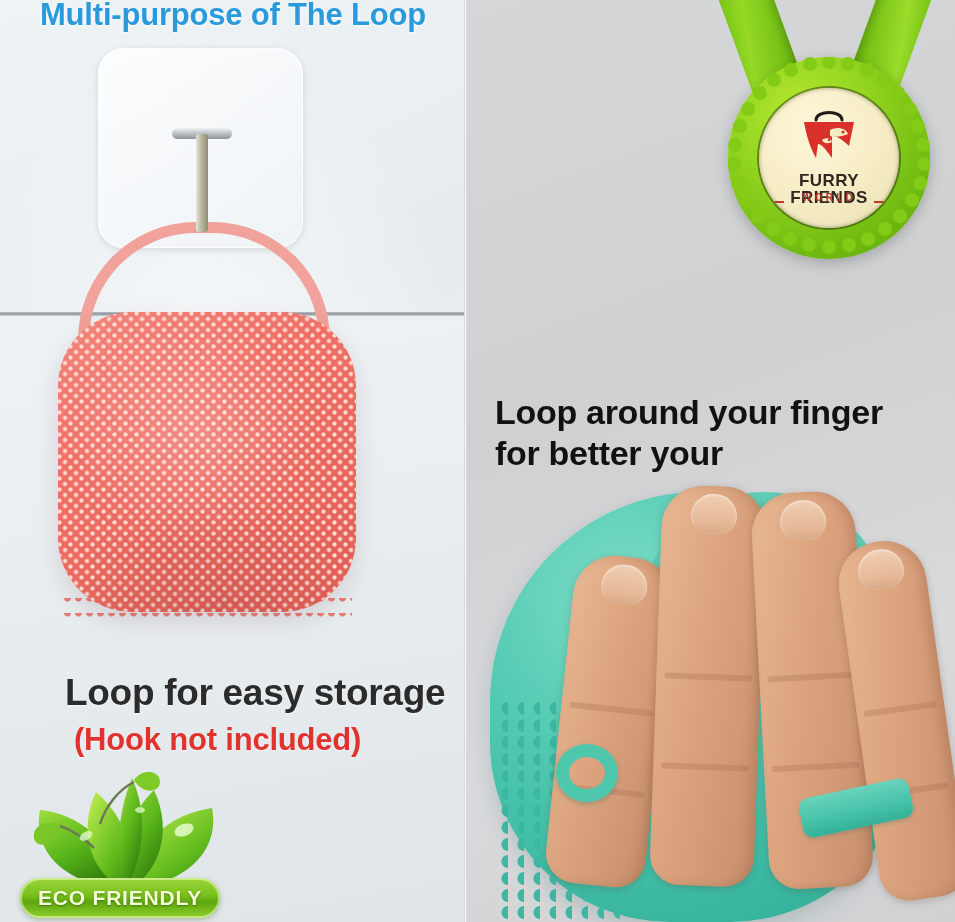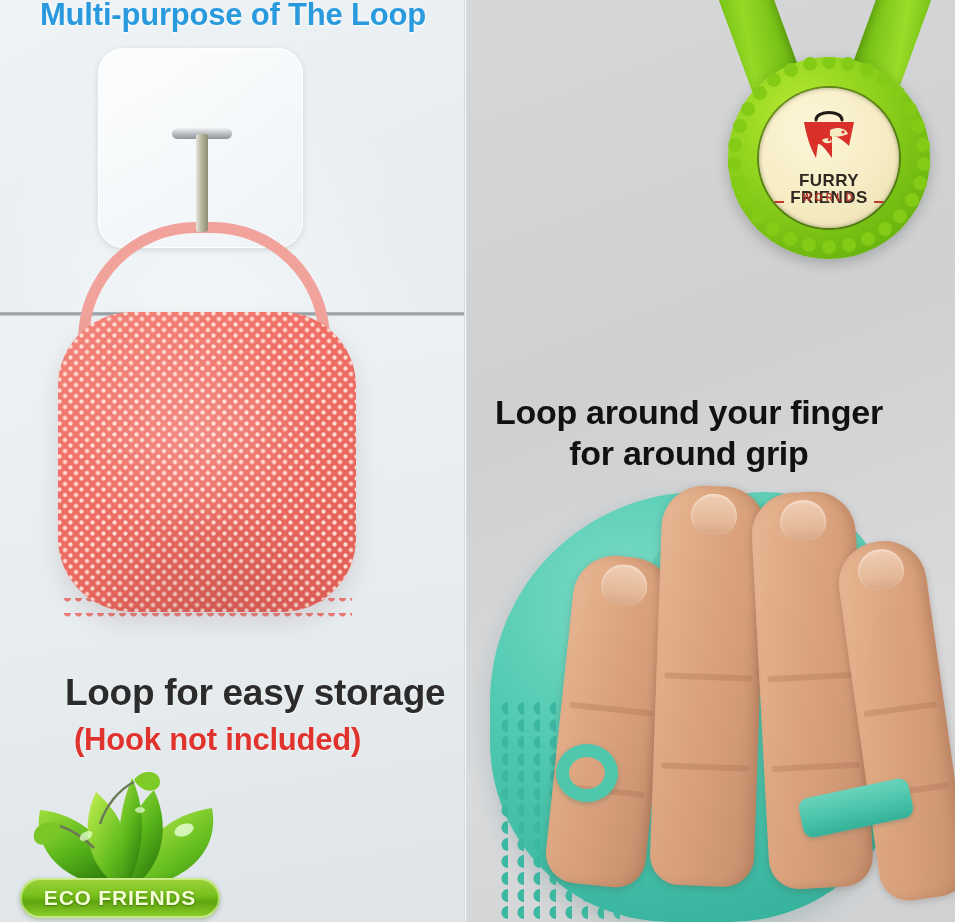--- a/index.html
+++ b/index.html
@@ -293,21 +293,20 @@
   
   .cap-grip {
     position: absolute;
     left: 495px; top: 392px;
     font-size: 34px;
     font-weight: bold;
     color: #111111;
     line-height: 1.22;
     letter-spacing: -0.3px;
     z-index: 7;
-    text-align: center;
   }
 
   
   .teal-brush {
     position: absolute;
     left: 490px; top: 492px;
     width: 420px; height: 430px;
     border-radius: 210px 210px 180px 180px;
     background: radial-gradient(circle at 32% 25%, #7ddcc7 0%, #4fc9b0 40%, #3cb8a2 72%, #2fa892 100%);
     box-shadow: 0 8px 22px rgba(60,110,100,.22);
@@ -427,21 +426,21 @@
       <path d="M120 8 C 128 -4, 146 -2, 146 10 C 146 20, 130 24, 120 8 Z" fill="#7ecb27"></path>
       <path d="M120 10 C 104 18, 92 34, 86 52" stroke="#6b7a55" stroke-width="2.5" fill="none"></path>
       <path d="M46 52 C 32 48, 18 54, 20 66 C 22 78, 44 74, 46 52 Z" fill="#79c626"></path>
       <path d="M46 54 C 58 58, 70 66, 80 76" stroke="#6b7a55" stroke-width="2.5" fill="none"></path>
       <ellipse cx="72" cy="64" rx="7" ry="4" fill="#e6ffd0" opacity="0.75" transform="rotate(-30 72 64)"></ellipse>
       <ellipse cx="170" cy="58" rx="10" ry="6" fill="#eaffd8" opacity="0.8" transform="rotate(-20 170 58)"></ellipse>
       <ellipse cx="126" cy="38" rx="5" ry="3" fill="#eaffd8" opacity="0.7"></ellipse>
     </svg>
   </div>
   <div class="eco-pill">
-    <span class="eco-pill-text">ECO FRIENDS</span>
+    <span class="eco-pill-text">ECO FRIENDLY</span>
   </div>
 
   <div class="panel-right"></div>
   <div class="panel-divider"></div>
 
   <div class="teal-brush"></div>
   <div class="teal-strap-arc"></div>
   <div class="teal-fringe"></div>
 
   <div class="finger f1">
@@ -463,21 +462,21 @@
     <div class="nail"></div>
     <div class="knuckle" style="top:166px"></div>
     <div class="knuckle" style="top:248px"></div>
   </div>
 
   <div class="teal-loop-ring"></div>
   <div class="teal-strap-band"></div>
 
   <div class="cap-grip">
     <div>Loop around your finger</div>
-    <div>for around grip</div>
+    <div>for better your</div>
   </div>
 
   <div class="title">Multi-purpose of The Loop</div>
 
   <div class="logo-wrap">
     <div class="ribbon ribbon-left"></div>
     <div class="ribbon ribbon-right"></div>
     <div class="medal">
       <svg class="medal-scallop" viewBox="0 0 202 202">
         <g fill="#83cb16">

